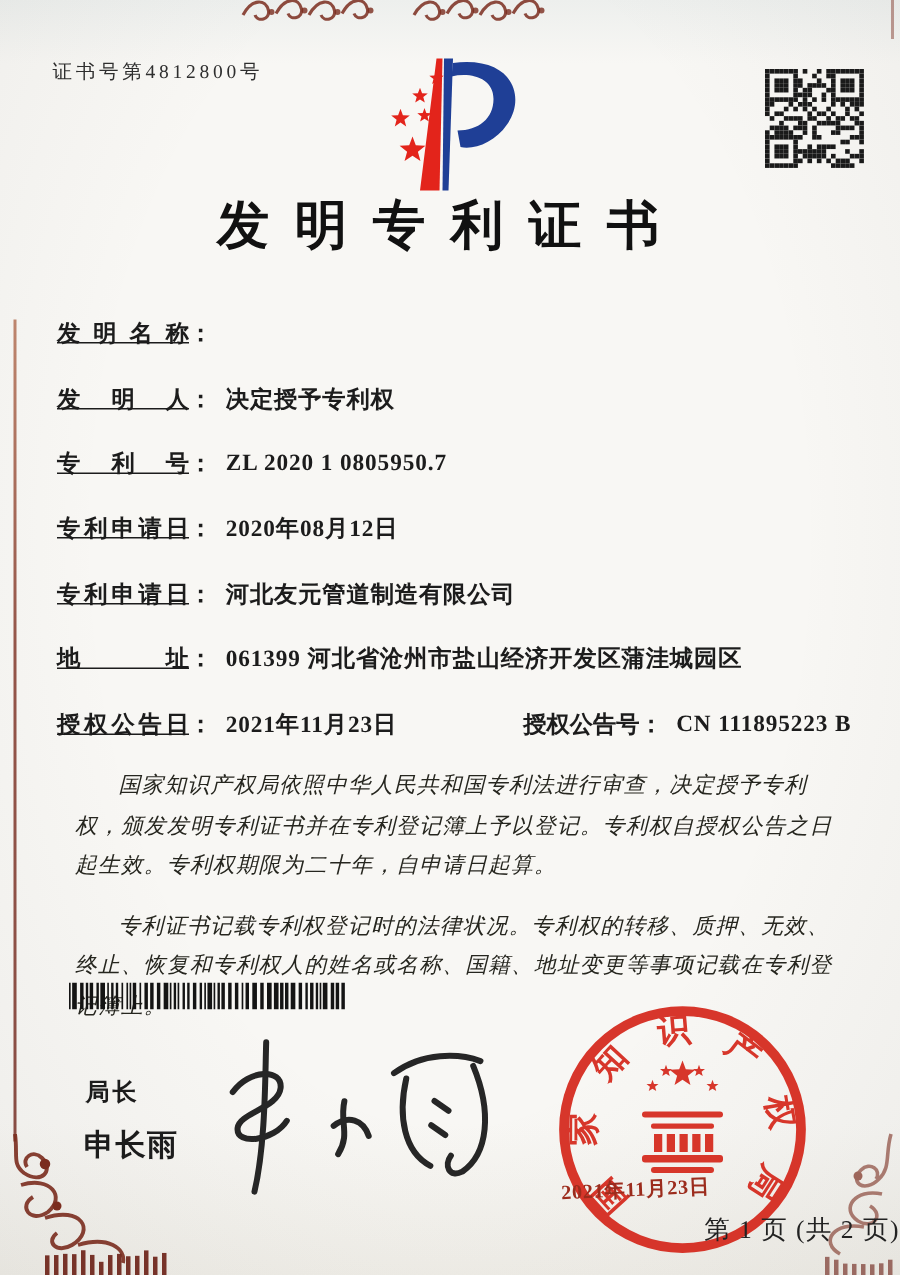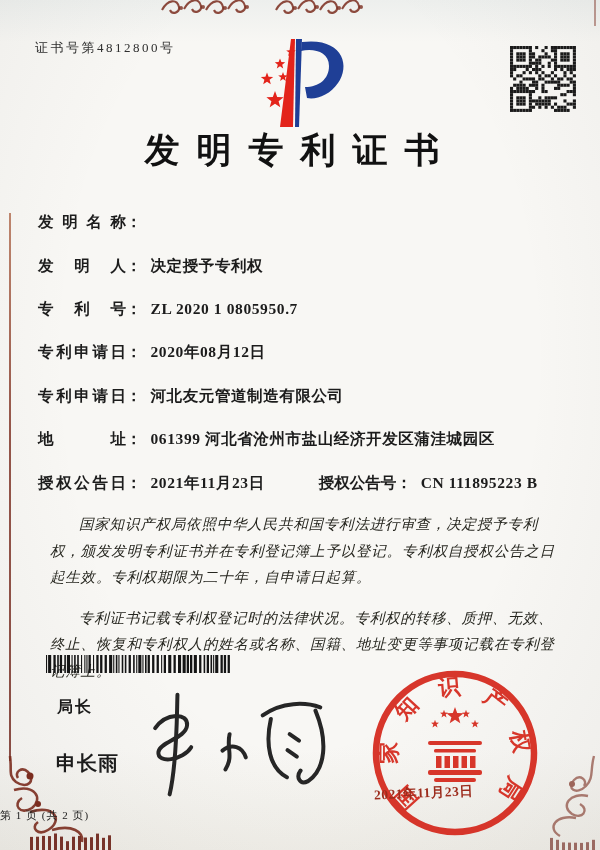--- a/index.html
+++ b/index.html
@@ -13,42 +13,42 @@
   .abs{position:absolute;}
   
   .cert-no{left:35px;top:39px;font-size:13px;letter-spacing:2.5px;color:#2e2e2e;}
   
   .title{left:0;top:127px;width:100%;text-align:center;font-size:35px;font-weight:bold;
          letter-spacing:17px;padding-left:1px;box-sizing:border-box;color:#111;}
   
   .fields{left:38px;top:201px;width:530px;}
   .frow{height:43.4px;display:flex;align-items:center;font-size:15.5px;font-weight:bold;}
   .flabel{display:inline-block;width:88px;text-align:justify;text-align-last:justify;
-          -moz-text-align-last:justify;text-justify:inter-character;}
+          -moz-text-align-last:justify;text-justify:inter-character;text-decoration:underline;}
   .fcolon{margin-right:9px;}
   .fvalue{letter-spacing:0.6px;}
-  .fpair2{margin-left:54px;display:flex;align-items:center;}
+  .fpair2{margin-left:84px;display:flex;align-items:center;}
   
   .bodytext{left:36px;top:497px;width:533px;font-size:14.5px;line-height:26.6px;
             font-style:italic;color:#26261f;letter-spacing:0.8px;}
   .bodytext p{margin:14px;text-indent:2em;}
   
   .barcode{left:46px;top:655px;}
   
-  .signer-title{left:57px;top:697px;font-size:16px;font-weight:bold;
+  .signer-title{left:57px;top:718px;font-size:16px;font-weight:bold;
     font-family:"Liberation Sans","DejaVu Sans",sans-serif;letter-spacing:2px;}
   .signer-name{left:56px;top:750px;font-size:20px;font-weight:bold;
     font-family:"Liberation Sans","DejaVu Sans",sans-serif;letter-spacing:1px;}
   .signature{left:138px;top:686px;transform:rotate(-3deg);}
   
   .seal{left:371px;top:669px;opacity:.93;}
   .seal-date{left:374px;top:783px;width:160px;font-size:13.5px;font-weight:bold;
     color:#9c2c1d;letter-spacing:0.5px;transform:rotate(-2.5deg);}
   
-  .footer{left:0;top:808px;width:100%;text-align:left;font-size:11px;letter-spacing:1px;color:#222;}
+  .footer{left:0;top:808px;width:100%;text-align:right;font-size:17px;letter-spacing:1px;color:#222;}
   
   .left-border{left:9px;top:213px;width:2px;height:548px;
     background:linear-gradient(180deg,#b06a4d,#7b2d1f 40%,#6e241a);opacity:.8;}
   .right-edge{left:594px;top:0;width:2px;height:26px;background:#7b2d1f;opacity:.45;}
   .top-ornament{left:158px;top:-3px;}
   .corner-bl{left:0px;top:756px;}
   .corner-br{left:532px;top:752px;opacity:.7;}
   .qr{left:510px;top:46px;}
   .logo{left:247px;top:37px;}
 </style>

